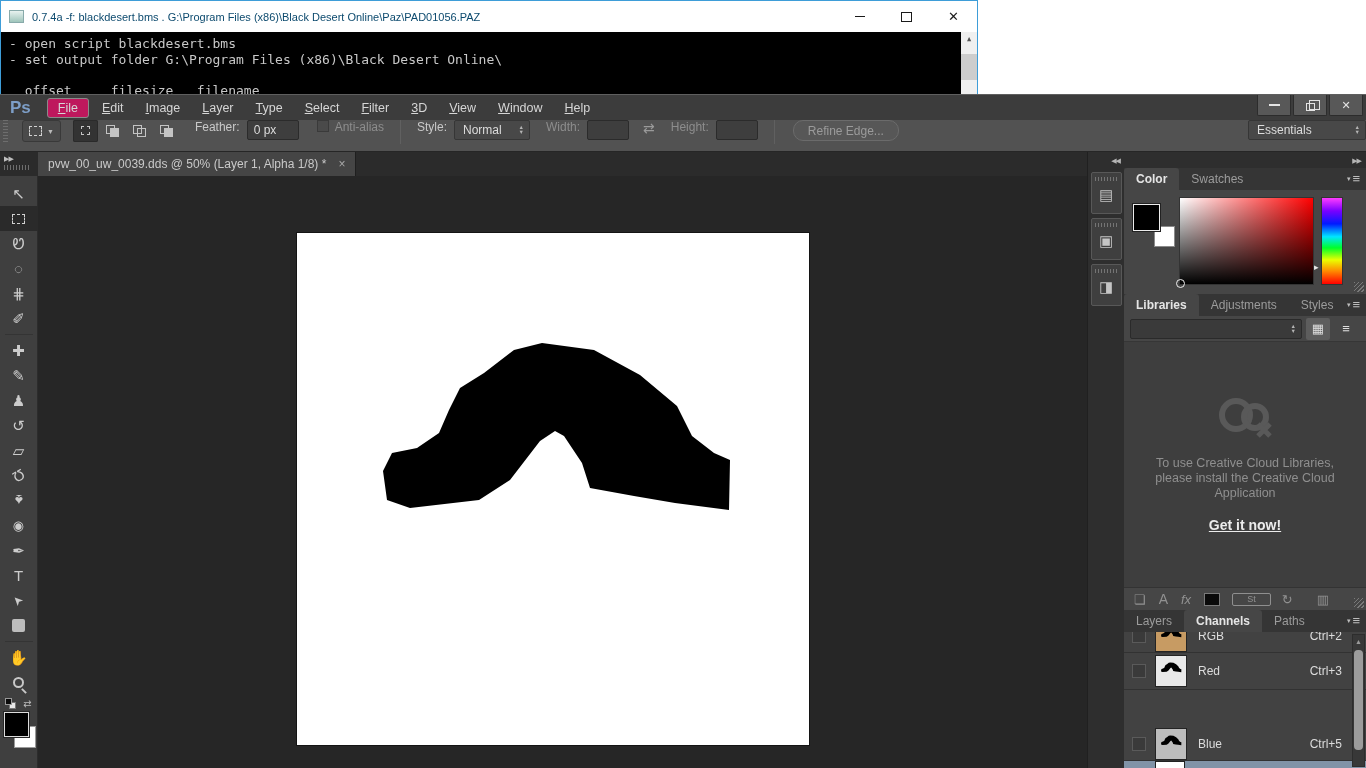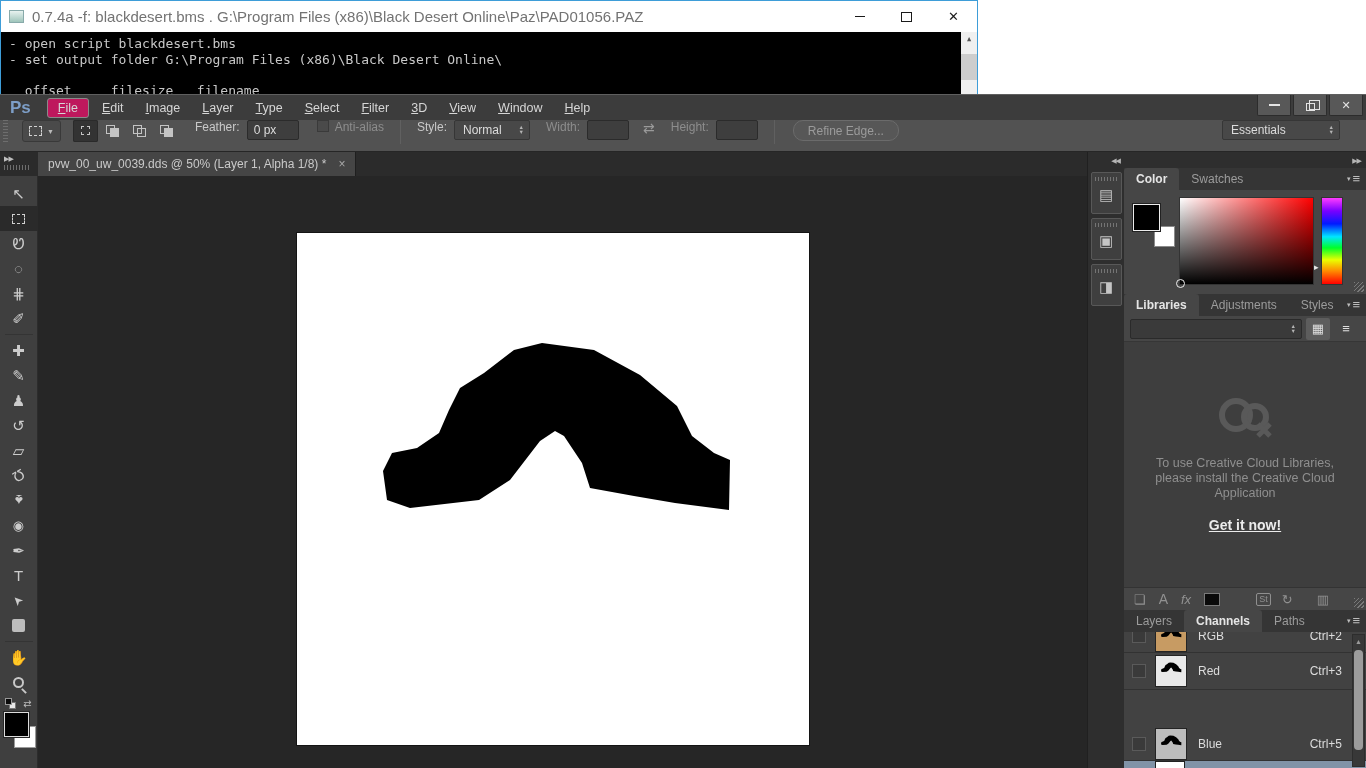--- a/index.html
+++ b/index.html
@@ -4,21 +4,21 @@
 <style>
   * {box-sizing:border-box;margin:0;padding:0}
   html,body {background:#fff}
   #screen {position:relative;width:1366px;height:768px;background:#fff;overflow:hidden;
            font-family:"Liberation Sans",sans-serif;-webkit-font-smoothing:antialiased}
 
   
   .console {position:absolute;left:0;top:0;width:978px;height:96px;border:1px solid #3e9dd8;background:#000}
   .con-title {height:31px;background:#fff;display:flex;align-items:center;padding-left:8px}
   .con-ico {width:15px;height:13px;border:1px solid #8aa;background:linear-gradient(#e8f2ef,#9fc5bb);margin-right:8px;flex:none}
-  .con-title-text {font-size:15px;color:#737373;white-space:nowrap;overflow:hidden}
+  .con-title-text {font-size:11px;color:#0c4a6e;white-space:nowrap;overflow:hidden}
   .con-btns {margin-left:auto;display:flex;height:100%}
   .cbtn {width:47px;height:100%;display:flex;align-items:center;justify-content:center;color:#1a1a1a;font-size:13px}
   .ico-min-b {width:10px;height:1px;background:#1a1a1a}
   .ico-max-b {width:11px;height:10px;border:1px solid #1a1a1a}
   .con-body {position:relative;height:63px;padding:4px 0 0 8px;font-family:"DejaVu Sans Mono",monospace;
              font-size:13px;line-height:15.5px;color:#c8c8c8;overflow:hidden}
   .con-line {white-space:pre;height:15.5px}
   .con-scroll {position:absolute;right:0;top:0;width:16px;height:63px;background:#f0f0f0}
   .con-up {display:block;height:14px;text-align:center;font-size:7px;color:#555;line-height:14px}
   .con-thumb {position:absolute;left:0;top:22px;width:16px;height:26px;background:#cdcdcd}
@@ -60,21 +60,21 @@
   .chk {width:12px;height:12px;background:#4a4a4a;border:1px solid #3a3a3a;margin-left:18px;flex:none}
   .chk-label {margin-left:6px;color:#8d8d8d}
   .vdiv {width:1px;height:24px;background:#404040;border-right:1px solid #606060;margin-left:16px}
   .dropdown {display:flex;align-items:center;justify-content:space-between;background:#484848;
              border:1px solid #363636;border-radius:2px;height:20px;padding:0 5px 0 8px;margin-left:7px;
              min-width:76px;color:#dcdcdc}
   .spin {display:flex;flex-direction:column;align-items:center;font-size:5.5px;line-height:5px;color:#b5b5b5;margin-left:8px}
   .swap-glyph {margin-left:14px;color:#9a9a9a;font-size:14px}
   .refine-btn {margin-left:18px;background:#575757;border:1px solid #6b6b6b;border-radius:10px;height:21px;
                padding:0 14px;color:#9b9b9b;font-size:12px;display:flex;align-items:center;white-space:nowrap}
-  .workspace {margin-left:auto;margin-right:26px;min-width:118px}
+  .workspace {margin-left:auto;margin-right:0;min-width:118px}
 
   
   .tab-band {position:absolute;left:0;top:152px;width:1087px;height:24px;background:#2b2b2b;display:flex}
   .tools-head {width:38px;flex:none;display:flex;flex-direction:column;padding:3px 0 0 4px;color:#bdbdbd}
   .dbl {font-size:7px;letter-spacing:-1px;line-height:7px}
   .grip-h {width:26px;height:5px;margin-top:3px;background:repeating-linear-gradient(90deg,#6e6e6e 0 1px,transparent 1px 3px)}
   .doc-tab {display:flex;align-items:center;background:#454545;color:#c9c9c9;font-size:12px;
             padding:0 10px;border-right:1px solid #1f1f1f;white-space:nowrap}
   .doc-close {margin-left:12px;color:#a8a8a8;font-size:12px}
 
@@ -143,21 +143,21 @@
   .lib-content {height:246px;background:#3e3e3e;display:flex;flex-direction:column;align-items:center;border-bottom:1px solid #333}
   .cc-logo {margin-top:52px;opacity:.9}
   .lib-msg {margin-top:16px;width:204px;text-align:center;color:#8f8f8f;font-size:12.5px;line-height:15px}
   .lib-link {margin-top:16px;color:#ececec;font-size:14px;font-weight:bold;text-decoration:underline}
   .lib-footer {position:relative;height:22px;background:#464646;display:flex;align-items:center;padding:0 10px;color:#919191}
   .f-ico {margin-right:13px;font-size:13px}
   .f-a {font-size:14px}
   .f-fx {font-style:italic;font-size:13px}
   .f-chip {width:16px;height:13px;background:#0a0a0a;border:1px solid #7a7a7a;margin-right:12px}
   .f-right {margin-left:auto;display:flex;align-items:center;gap:11px;margin-right:14px}
-  .f-st {border:1px solid #8f8f8f;font-size:9px;padding:0 2px;border-radius:2px;line-height:11px}
+  .f-st {border:1px solid #8f8f8f;font-size:9px;padding:0 14px;border-radius:2px;line-height:11px}
 
   .ch-list {position:relative;height:136px;background:#424242;overflow:hidden}
   .ch-row {position:absolute;left:0;width:242px;height:37px;border-bottom:1px solid #323232;display:flex;align-items:center}
   .ch-row.clipped {height:21px;overflow:hidden}
   .ch-row.clipped .ch-inner {margin-top:-12px}
   .ch-inner {display:flex;align-items:center;width:100%}
   .ch-chk {width:14px;height:14px;background:#3a3a3a;border:1px solid #5a5a5a;margin-left:8px;flex:none}
   .ch-thumb {width:30px;height:30px;margin-left:10px;box-shadow:0 0 0 1px #242424;flex:none;font-size:0}
   .ch-name {margin-left:12px;color:#dcdcdc;font-size:12px}
   .ch-key {margin-left:auto;margin-right:24px;color:#dcdcdc;font-size:12px}

